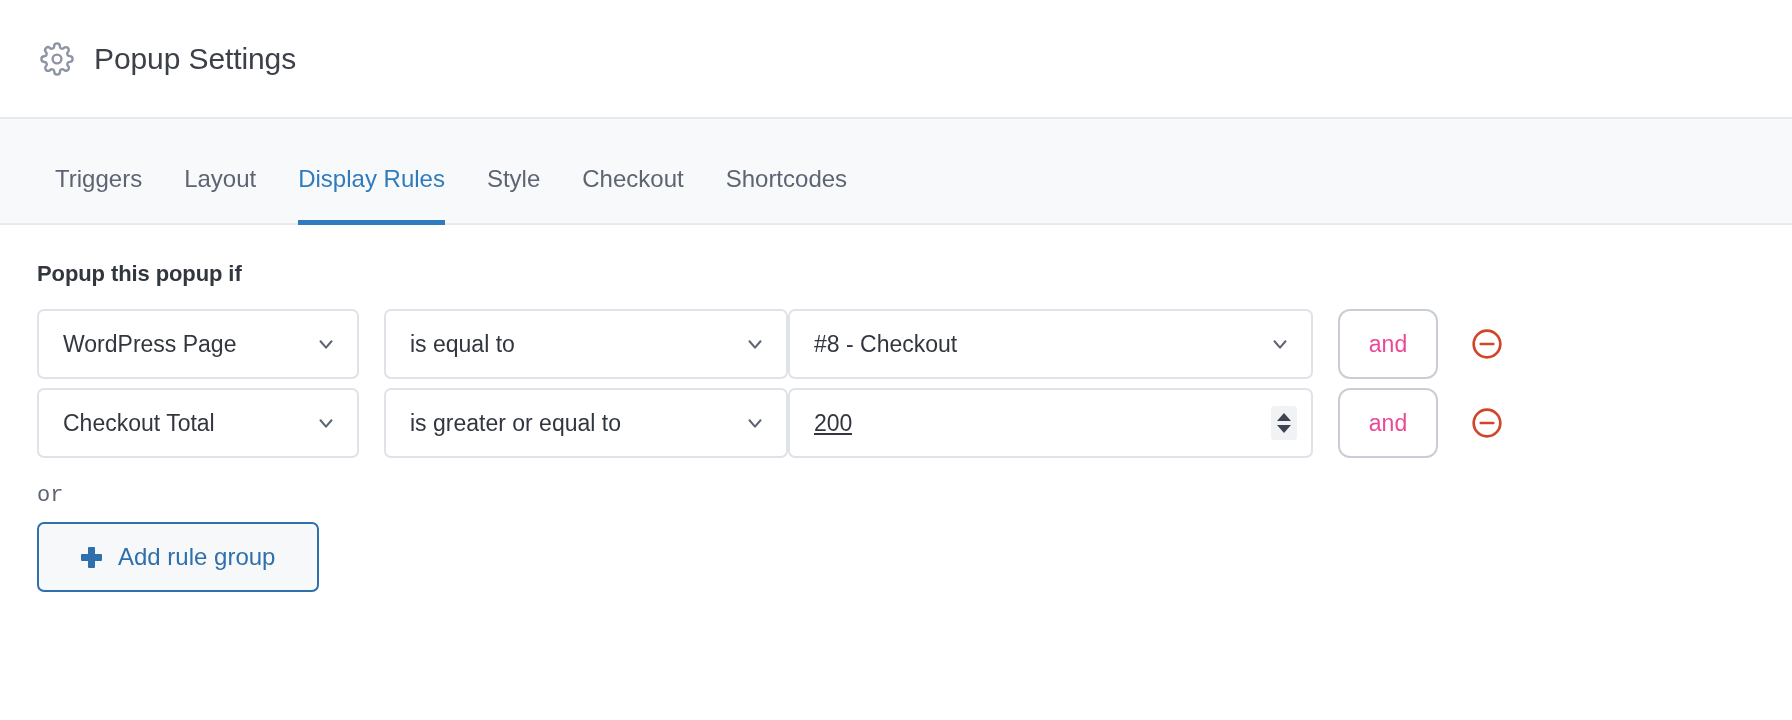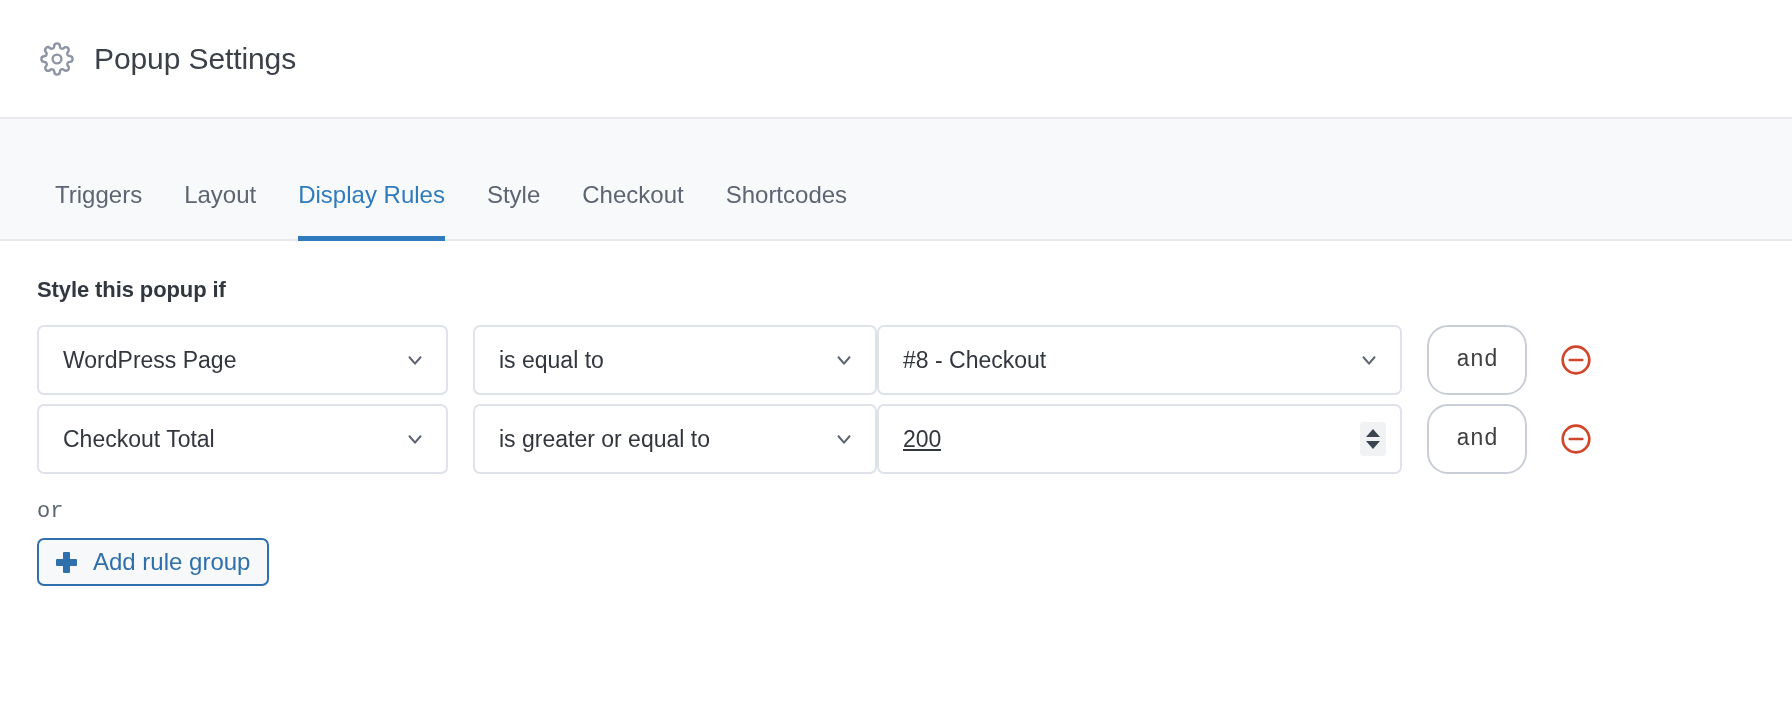--- a/index.html
+++ b/index.html
@@ -25,21 +25,21 @@
   .page-title {
     margin-left: 20px;
     font-size: 30px;
     color: #3c4049;
     letter-spacing: -0.1px;
     font-weight: 400;
   }
 
   
   .tabbar {
-    height: 122px;
+    height: 106px;
     background: #f8f9fb;
     border-bottom: 2px solid #e9eaee;
     display: flex;
     align-items: flex-end;
     padding-left: 37px;
     position: relative;
   }
   .tab {
     position: relative;
     font-size: 24px;
@@ -86,21 +86,21 @@
     background: #ffffff;
     display: flex;
     align-items: center;
     font-size: 23px;
     color: #32363e;
     padding: 0 52px 0 24px;
     cursor: pointer;
   }
   .field .val { white-space: nowrap; overflow: hidden; }
 
-  .f-subject  { width: 411px; }
+  .f-subject  { width: 322px; }
   .f-operator { width: 404px; margin-left: 25px; }
   .f-value    { width: 525px; }
 
   .chev {
     position: absolute;
     right: 20px;
     top: 50%;
     transform: translateY(-50%);
     width: 22px; height: 22px;
     color: #5d6472;
@@ -133,29 +133,29 @@
   }
   .spinner i.up   { border-bottom: 8px solid #3c4452; }
   .spinner i.down { border-top: 8px solid #3c4452; }
 
   
   .conj {
     width: 100px;
     height: 70px;
     margin-left: 25px;
     border: 2px solid #c9ced6;
-    border-radius: 21px;
+    border-radius: 12px;
     background: #ffffff;
     display: flex;
     align-items: center;
     justify-content: center;
     font-size: 23px;
-    color: #404040;
-    cursor: pointer;
-    font-family: Liberation Mono, monospace;
+    color: #ec4899;
+    cursor: pointer;
+    font-family: Liberation Sans, sans-serif;
   }
 
   
   .remove-btn {
     margin-left: 32px;
     width: 34px; height: 34px;
     border: none;
     background: transparent;
     padding: 0;
     cursor: pointer;
@@ -172,22 +172,22 @@
     color: #5d6472;
     margin: 25px 0 14px 0;
     font-family: Liberation Mono, monospace;
   }
 
   
   .add-group {
     display: inline-flex;
     align-items: center;
     gap: 16px;
-    height: 48px;
-    padding: 0 17px;
+    height: 70px;
+    padding: 0 42px;
     border: 2px solid #2f6fab;
     border-radius: 7px;
     background: #f7f8fa;
     color: #2f6fab;
     font-size: 24px;
     cursor: pointer;
     font-family: inherit;
   }
   .plus-icon { width: 21px; height: 21px; position: relative; flex: 0 0 21px; }
   .plus-icon::before, .plus-icon::after {
@@ -216,21 +216,21 @@
   <button class="tab">Triggers</button>
   <button class="tab">Layout</button>
   <button class="tab active">Display Rules</button>
   <button class="tab">Style</button>
   <button class="tab">Checkout</button>
   <button class="tab">Shortcodes</button>
 </div>
 
 <div class="content">
 
-  <div class="section-label">Style this popup if</div>
+  <div class="section-label">Popup this popup if</div>
 
   
   <div class="rule-row">
 
     <div class="field f-subject">
       <span class="val">WordPress Page</span>
       <span class="chev">
         <svg viewBox="0 0 24 24" fill="none" stroke="currentColor" stroke-width="2.2" stroke-linecap="round" stroke-linejoin="round">
             <polyline points="6 9 12 16 18 9"></polyline>
           </svg>

